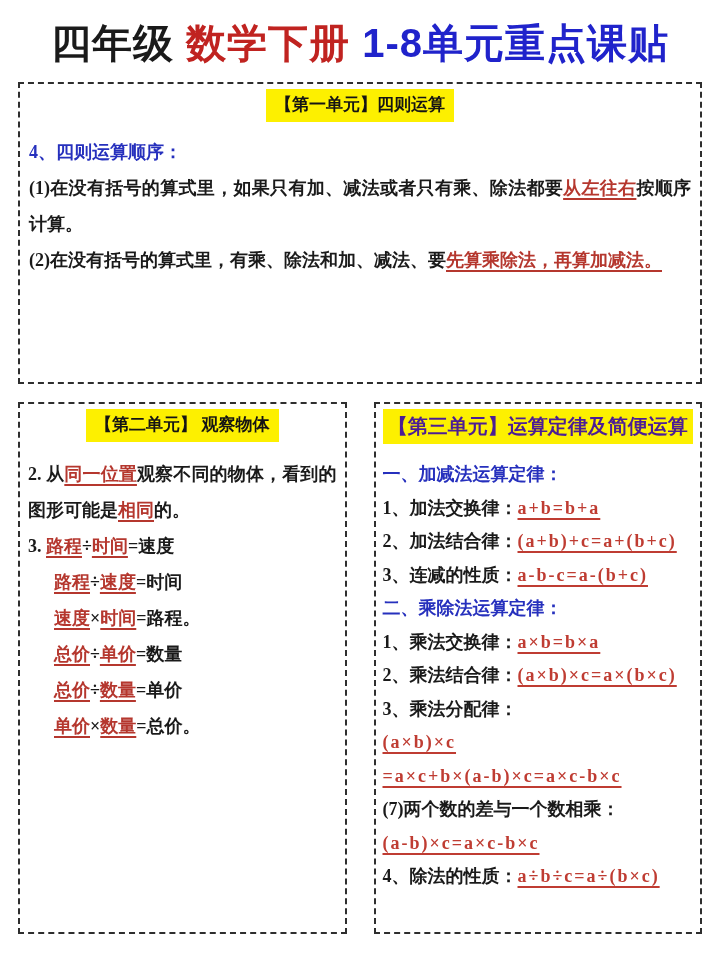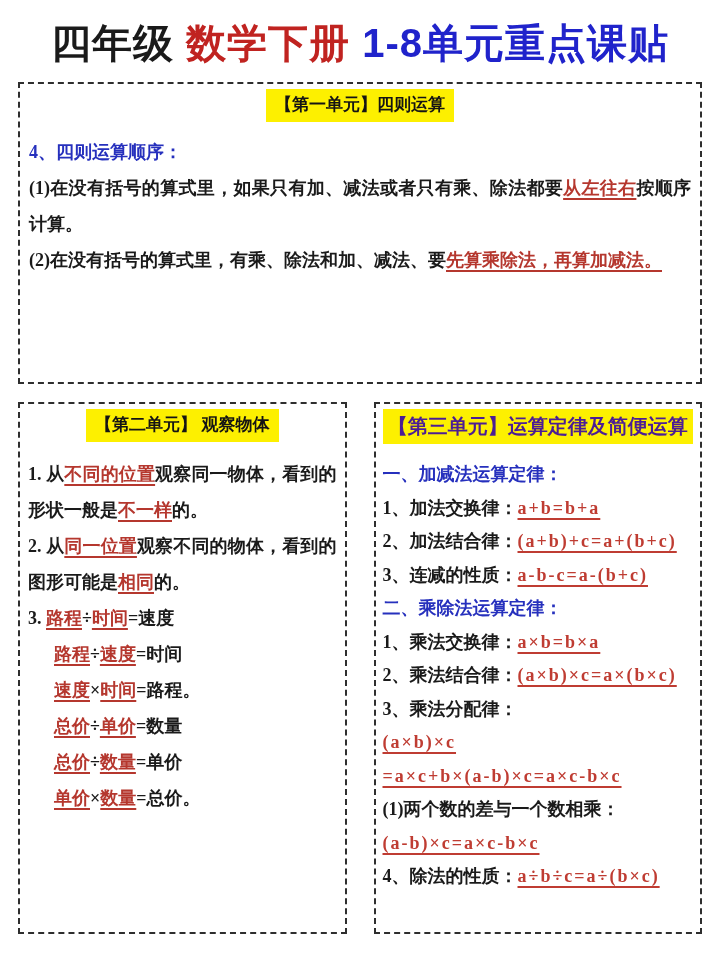--- a/index.html
+++ b/index.html
@@ -123,21 +123,20 @@
         <p class="line"><span class="seg-b">4、四则运算顺序：</span></p>
         <p class="line"><span class="seg-n">(1)在没有括号的算式里，如果只有加、减法或者只有乘、除法都要</span><span class="seg-r">从左往右</span><span class="seg-n">按顺序计算。</span></p>
         <p class="line"><span class="seg-n">(2)在没有括号的算式里，有乘、除法和加、减法、要</span><span class="seg-r">先算乘除法，再算加减法。</span></p>
       </div>
   </section>
 
   <div class="two-col">
     <section class="box box-unit2">
       <div class="box-header hdr-black">【第二单元】 观察物体</div>
       <div class="box-body">
-          <p class="line"><span class="seg-n">1. 从</span><span class="seg-r">不同的位置</span><span class="seg-n">观察同一物体，看到的形状一般是</span><span class="seg-r">不一样</span><span class="seg-n">的。</span></p>
           <p class="line"><span class="seg-n">2. 从</span><span class="seg-r">同一位置</span><span class="seg-n">观察不同的物体，看到的图形可能是</span><span class="seg-r">相同</span><span class="seg-n">的。</span></p>
           <p class="line"><span class="seg-n">3. </span><span class="seg-r">路程</span><span class="seg-n">÷</span><span class="seg-r">时间</span><span class="seg-n">=速度</span></p>
           <p class="line indent"><span class="seg-r">路程</span><span class="seg-n">÷</span><span class="seg-r">速度</span><span class="seg-n">=时间</span></p>
           <p class="line indent"><span class="seg-r">速度</span><span class="seg-n">×</span><span class="seg-r">时间</span><span class="seg-n">=路程。</span></p>
           <p class="line indent"><span class="seg-r">总价</span><span class="seg-n">÷</span><span class="seg-r">单价</span><span class="seg-n">=数量</span></p>
           <p class="line indent"><span class="seg-r">总价</span><span class="seg-n">÷</span><span class="seg-r">数量</span><span class="seg-n">=单价</span></p>
           <p class="line indent"><span class="seg-r">单价</span><span class="seg-n">×</span><span class="seg-r">数量</span><span class="seg-n">=总价。</span></p>
         </div>
     </section>
 
@@ -147,20 +146,20 @@
           <p class="line"><span class="seg-b">一、加减法运算定律：</span></p>
           <p class="line"><span class="seg-n">1、加法交换律：</span><span class="seg-r">a+b=b+a</span></p>
           <p class="line"><span class="seg-n">2、加法结合律：</span><span class="seg-r">(a+b)+c=a+(b+c)</span></p>
           <p class="line"><span class="seg-n">3、连减的性质：</span><span class="seg-r">a-b-c=a-(b+c)</span></p>
           <p class="line"><span class="seg-b">二、乘除法运算定律：</span></p>
           <p class="line"><span class="seg-n">1、乘法交换律：</span><span class="seg-r">a×b=b×a</span></p>
           <p class="line"><span class="seg-n">2、乘法结合律：</span><span class="seg-r">(a×b)×c=a×(b×c)</span></p>
           <p class="line"><span class="seg-n">3、乘法分配律：</span></p>
           <p class="line"><span class="seg-r">(a×b)×c</span></p>
           <p class="line"><span class="seg-r">=a×c+b×(a-b)×c=a×c-b×c</span></p>
-          <p class="line"><span class="seg-n">(1)两个数的差与一个数相乘：</span></p>
+          <p class="line"><span class="seg-n">(7)两个数的差与一个数相乘：</span></p>
           <p class="line"><span class="seg-r">(a-b)×c=a×c-b×c</span></p>
           <p class="line"><span class="seg-n">4、除法的性质：</span><span class="seg-r">a÷b÷c=a÷(b×c)</span></p>
         </div>
     </section>
   </div>
 
 </div>
 
 </body></html>

